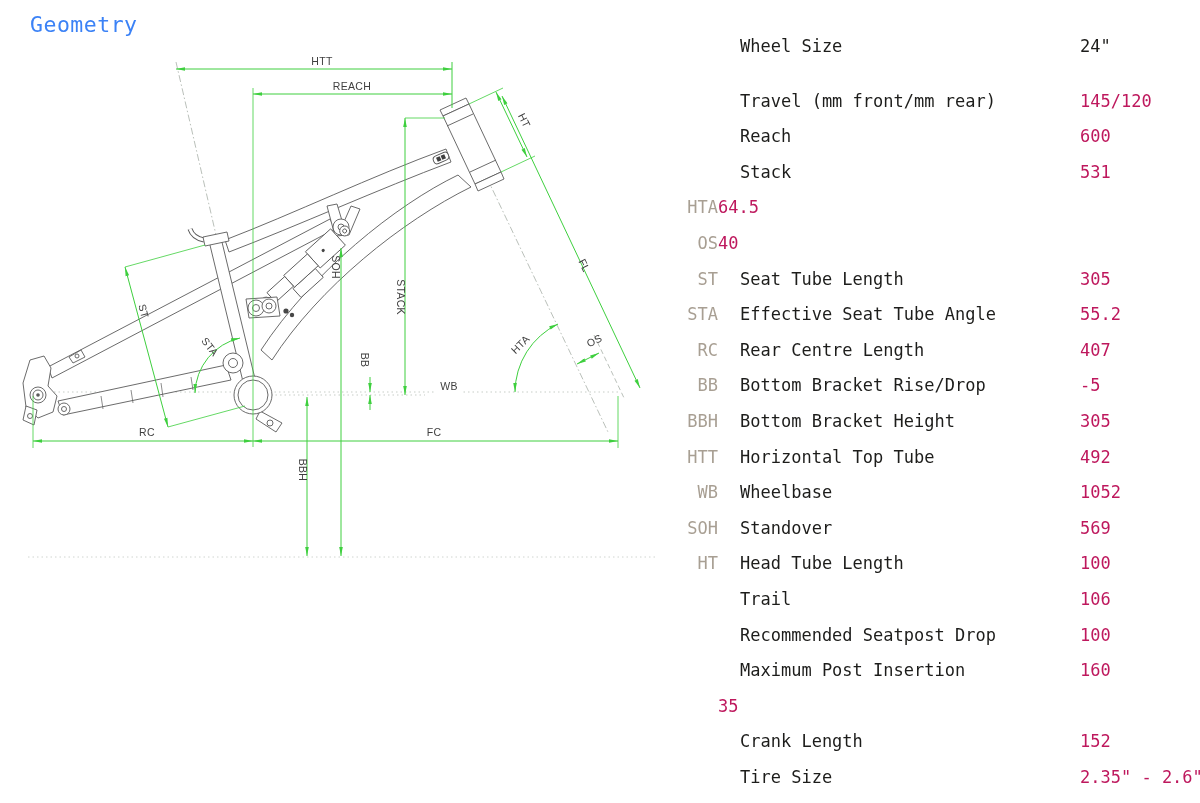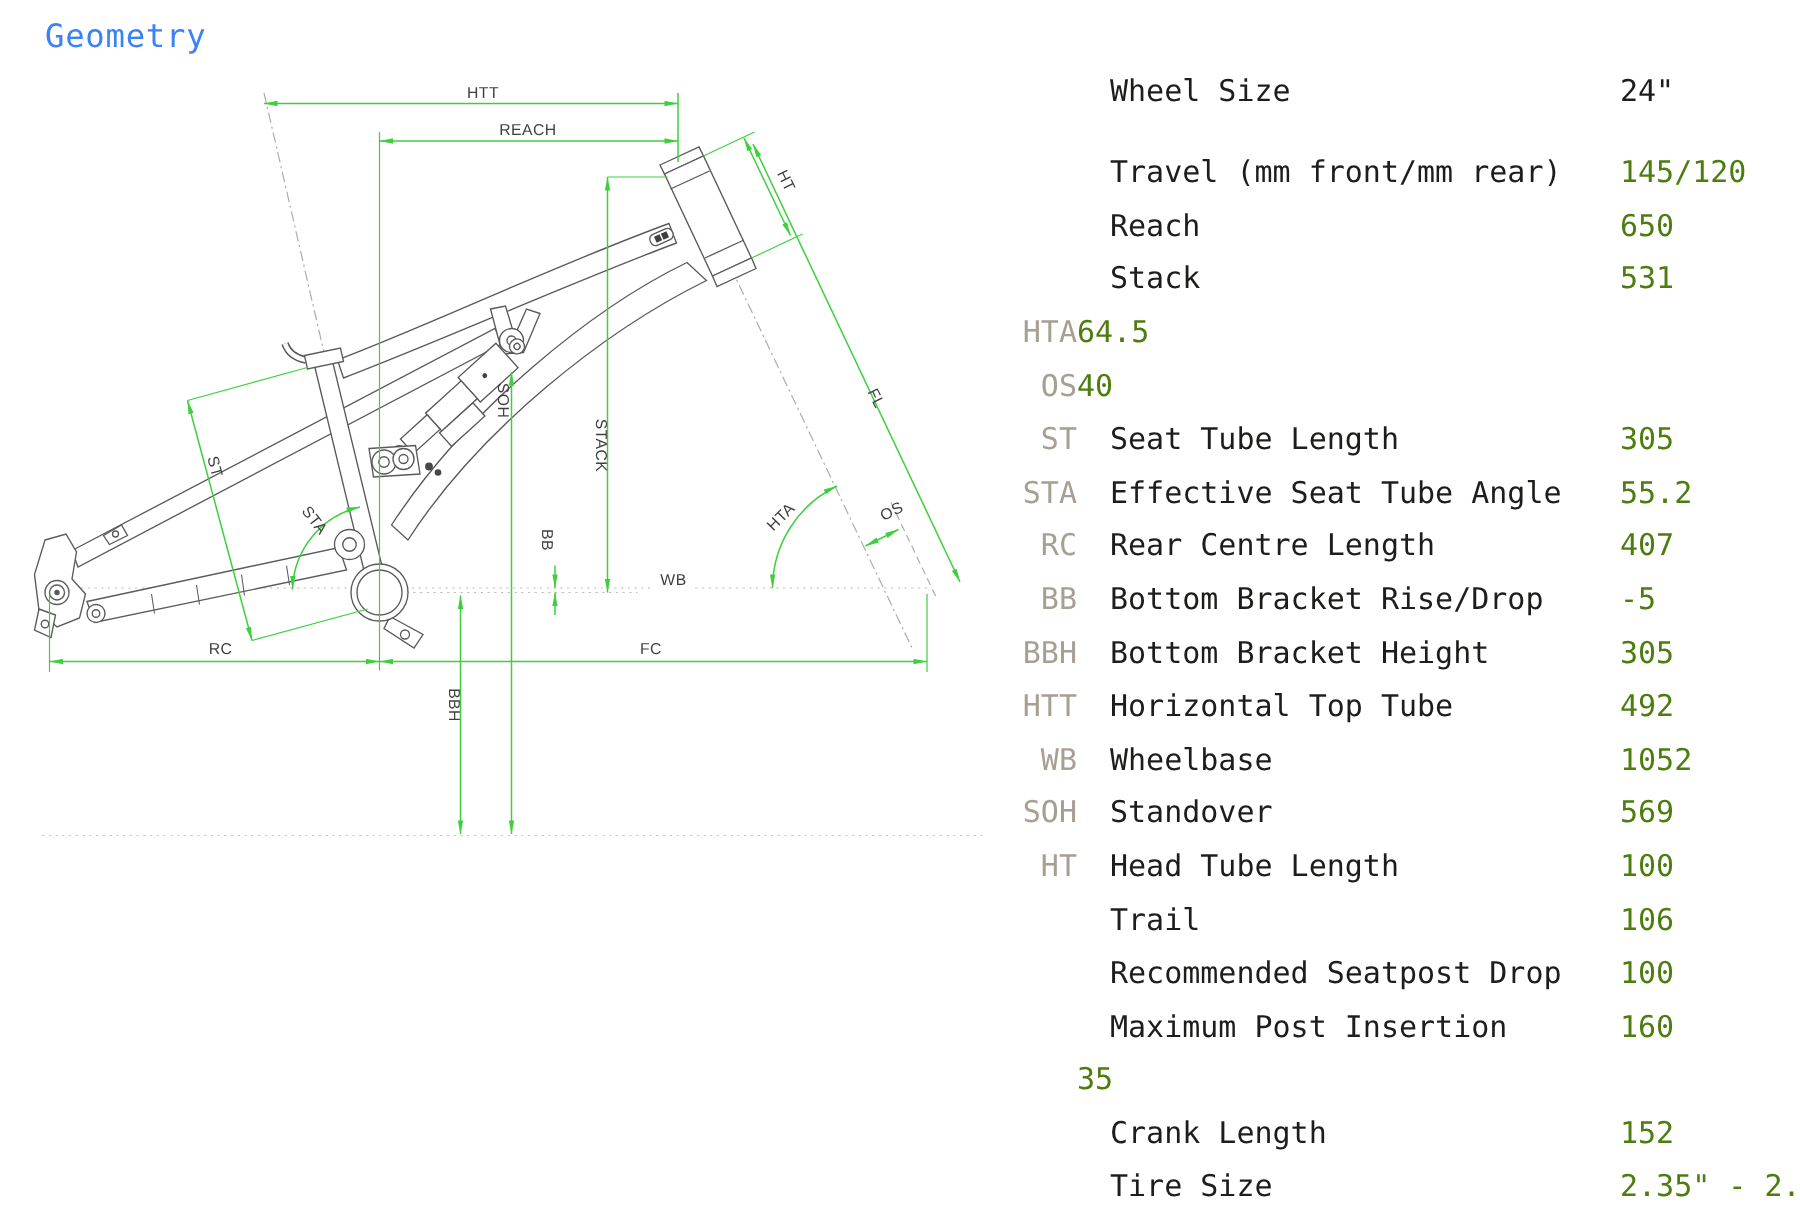--- a/index.html
+++ b/index.html
@@ -3,24 +3,24 @@
 <meta charset="utf-8">
 <style>
   html,body{margin:0;padding:0;background:#ffffff;}
   body{width:1200px;height:803px;position:relative;overflow:hidden;
        font-family:"DejaVu Sans Mono",monospace;}
   .page-title{position:absolute;left:30px;top:12px;font-size:21.5px;font-weight:500;
       color:#3b82f6;letter-spacing:0.5px;}
   .diagram{position:absolute;left:0;top:0;width:680px;height:600px;}
   svg text{font-family:"Liberation Sans",sans-serif;font-size:10.5px;fill:#3f3f3f;letter-spacing:0.3px;}
   .geo-table{position:absolute;left:640px;top:36px;width:556px;}
-  .geo-row{display:flex;align-items:flex-end;height:35.6px;font-size:20px;white-space:pre;}
+  .geo-row{display:flex;align-items:flex-start;height:35.6px;font-size:17px;white-space:pre;}
   .geo-row .abbr{width:78px;text-align:right;color:#a89f93;flex:none;}
   .geo-row .lbl{margin-left:22px;width:340px;color:#1d1d1b;flex:none;}
-  .geo-row .val{color:#4d7c0f;}
+  .geo-row .val{color:#be185d;}
   .geo-row .val.primary{color:#1d1d1b;}
   .geo-spacer{height:19px;}
 </style>
 </head>
 <body>
 
 <div class="page-title">Geometry</div>
 
 <div class="diagram">
 <svg width="680" height="600" viewBox="0 0 680 600">
@@ -178,21 +178,21 @@
     <text x="140" y="312" transform="rotate(75 140 312)">ST</text>
     <text x="207" y="349" transform="rotate(52 207 349)">STA</text>
   </g>
 </svg>
 </div>
 
 <div class="geo-table" id="geo-table">
     <div class="geo-row"><span class="abbr"></span><span class="lbl">Wheel Size</span><span class="val primary">24"</span></div>
     <div class="geo-spacer"></div>
     <div class="geo-row"><span class="abbr"></span><span class="lbl">Travel (mm front/mm rear)</span><span class="val">145/120</span></div>
-    <div class="geo-row"><span class="abbr"></span><span class="lbl">Reach</span><span class="val">650</span></div>
+    <div class="geo-row"><span class="abbr"></span><span class="lbl">Reach</span><span class="val">600</span></div>
     <div class="geo-row"><span class="abbr"></span><span class="lbl">Stack</span><span class="val">531</span></div>
     <div class="geo-row"><span class="abbr">HTA</span><span class="val">64.5</span></div>
     <div class="geo-row"><span class="abbr">OS</span><span class="val">40</span></div>
     <div class="geo-row"><span class="abbr">ST</span><span class="lbl">Seat Tube Length</span><span class="val">305</span></div>
     <div class="geo-row"><span class="abbr">STA</span><span class="lbl">Effective Seat Tube Angle</span><span class="val">55.2</span></div>
     <div class="geo-row"><span class="abbr">RC</span><span class="lbl">Rear Centre Length</span><span class="val">407</span></div>
     <div class="geo-row"><span class="abbr">BB</span><span class="lbl">Bottom Bracket Rise/Drop</span><span class="val">-5</span></div>
     <div class="geo-row"><span class="abbr">BBH</span><span class="lbl">Bottom Bracket Height</span><span class="val">305</span></div>
     <div class="geo-row"><span class="abbr">HTT</span><span class="lbl">Horizontal Top Tube</span><span class="val">492</span></div>
     <div class="geo-row"><span class="abbr">WB</span><span class="lbl">Wheelbase</span><span class="val">1052</span></div>

